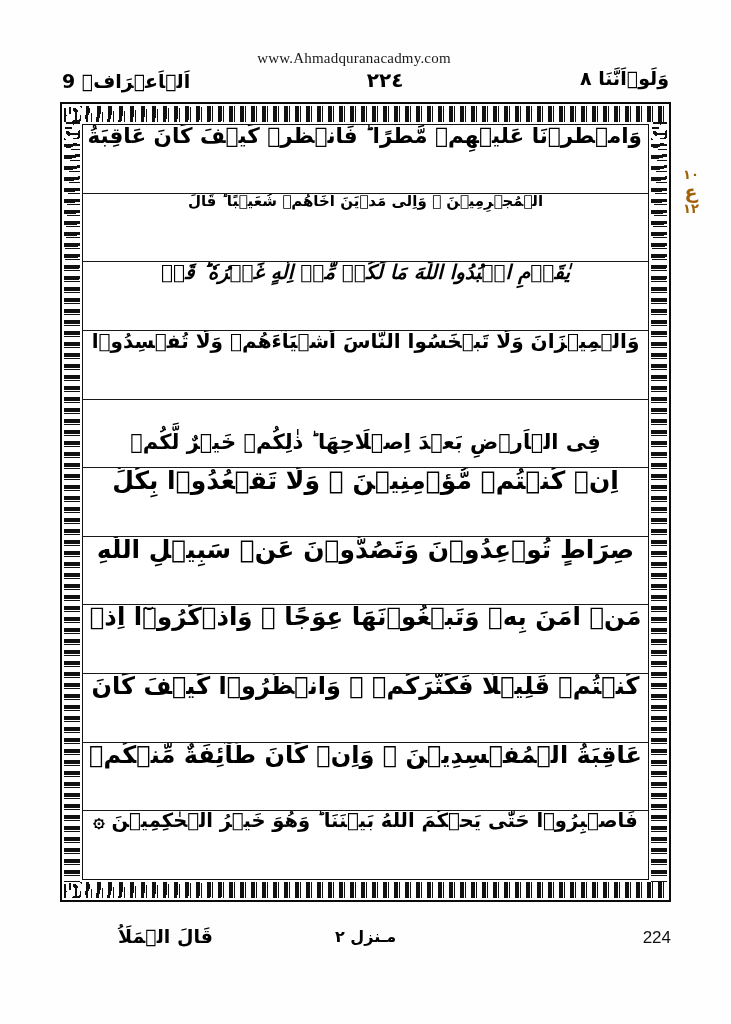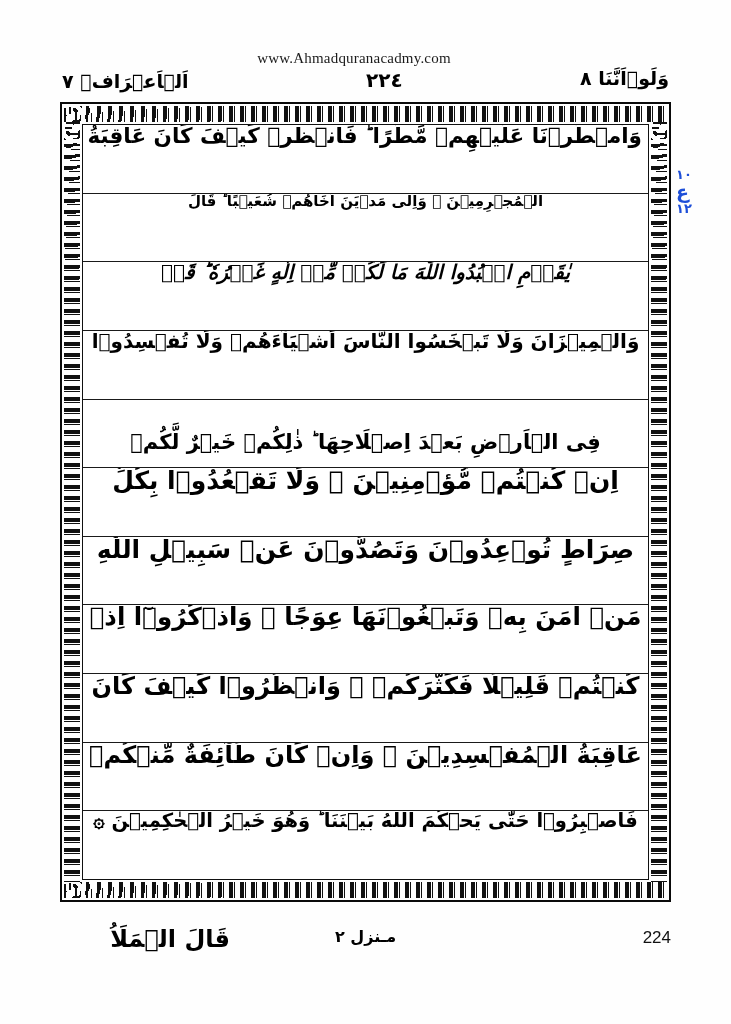--- a/index.html
+++ b/index.html
@@ -170,43 +170,43 @@
     direction: rtl;
     unicode-bidi: isolate;
   }
 
   
   .ruku-marker {
     position: absolute;
     top: 168px;
     left: 676px;
     width: 30px;
-    text-align: left;
+    text-align: center;
     font-family: "DejaVu Sans", "Liberation Sans", sans-serif;
     font-weight: 700;
     line-height: 1.05;
-    color: #1d4ed8;
+    color: #a16207;
   }
   .ruku-marker div { font-size: 13px; }
   .ruku-marker .ruku-ain { font-size: 19px; }
 
   
   .footer {
     position: absolute;
     top: 925px;
     left: 60px;
     width: 611px;
     height: 34px;
   }
   .footer-ruku {
     position: absolute;
-    right: 441px;
+    right: 458px;
     top: 0;
     font-family: "DejaVu Sans", "Liberation Sans", sans-serif;
-    font-size: 24px;
+    font-size: 19px;
     font-weight: 700;
     white-space: nowrap;
     direction: rtl;
   }
   .footer-manzil {
     position: absolute;
     left: 0;
     top: 2px;
     width: 611px;
     text-align: center;
@@ -227,21 +227,21 @@
 </head>
 <body>
 
 <div class="page">
 
   <div class="site-url">www.Ahmadquranacadmy.com</div>
 
   <div class="running-header">
     <div class="hdr-item hdr-juz">وَلَوۡاَنَّنَا ٨</div>
     <div class="hdr-item hdr-page">٢٢٤</div>
-    <div class="hdr-item hdr-surah">اَلۡاَعۡرَافۡ ٧</div>
+    <div class="hdr-item hdr-surah">اَلۡاَعۡرَافۡ 9</div>
   </div>
 
   <div class="frame">
     <div class="band band-top"></div>
     <div class="band band-bottom"></div>
     <div class="side side-left"></div>
     <div class="side side-right"></div>
     <div class="inner-rule"></div>
 
     <div class="text-block" id="text-block">

